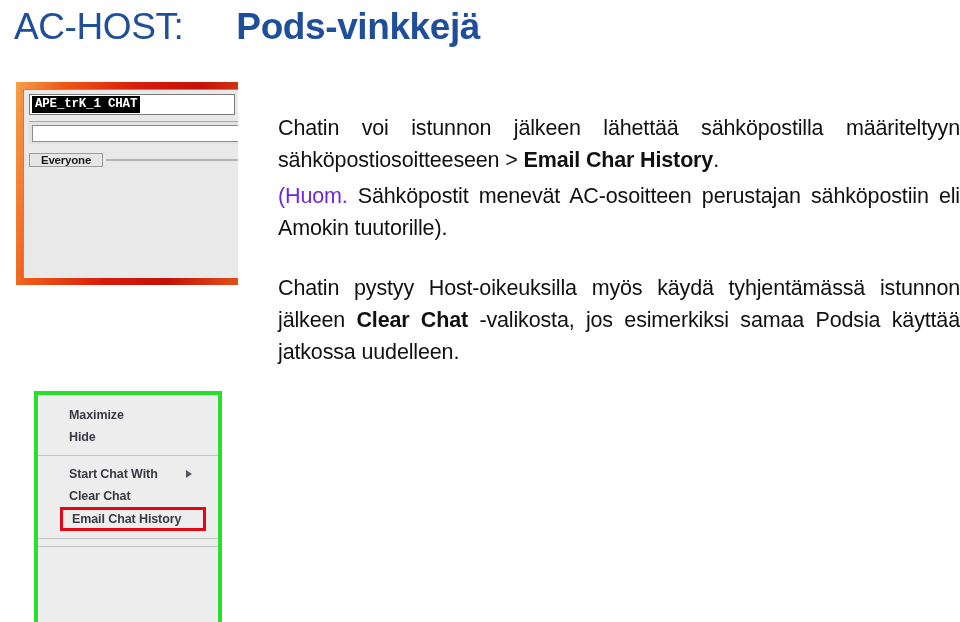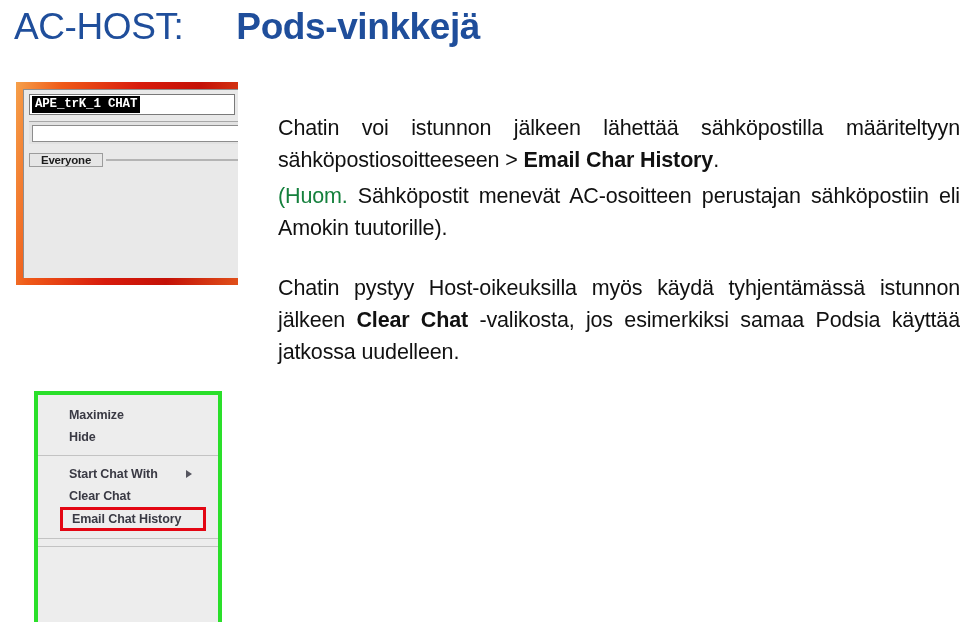--- a/index.html
+++ b/index.html
@@ -204,21 +204,21 @@
   .para {
     font-size: 21.5px;
     line-height: 32px;
     color: #111111;
     text-align: justify;
     text-justify: inter-word;
     letter-spacing: -0.15px;
     margin: 0;
   }
   .para b { font-weight: bold; }
-  .para .huom { color: #15803d; }
+  .para .huom { color: #6d28d9; }
   .p-gap-1 { margin-top: 24px; }
   .p-gap-2 { margin-top: 4px; }
   .p-gap-3 { margin-top: 28px; }
 </style>
 </head>
 <body>
 
 <div class="slide-title"><span>AC-HOST: </span><span class="t-bold">Pods-vinkkejä</span></div>
 
 <div class="left-col">

